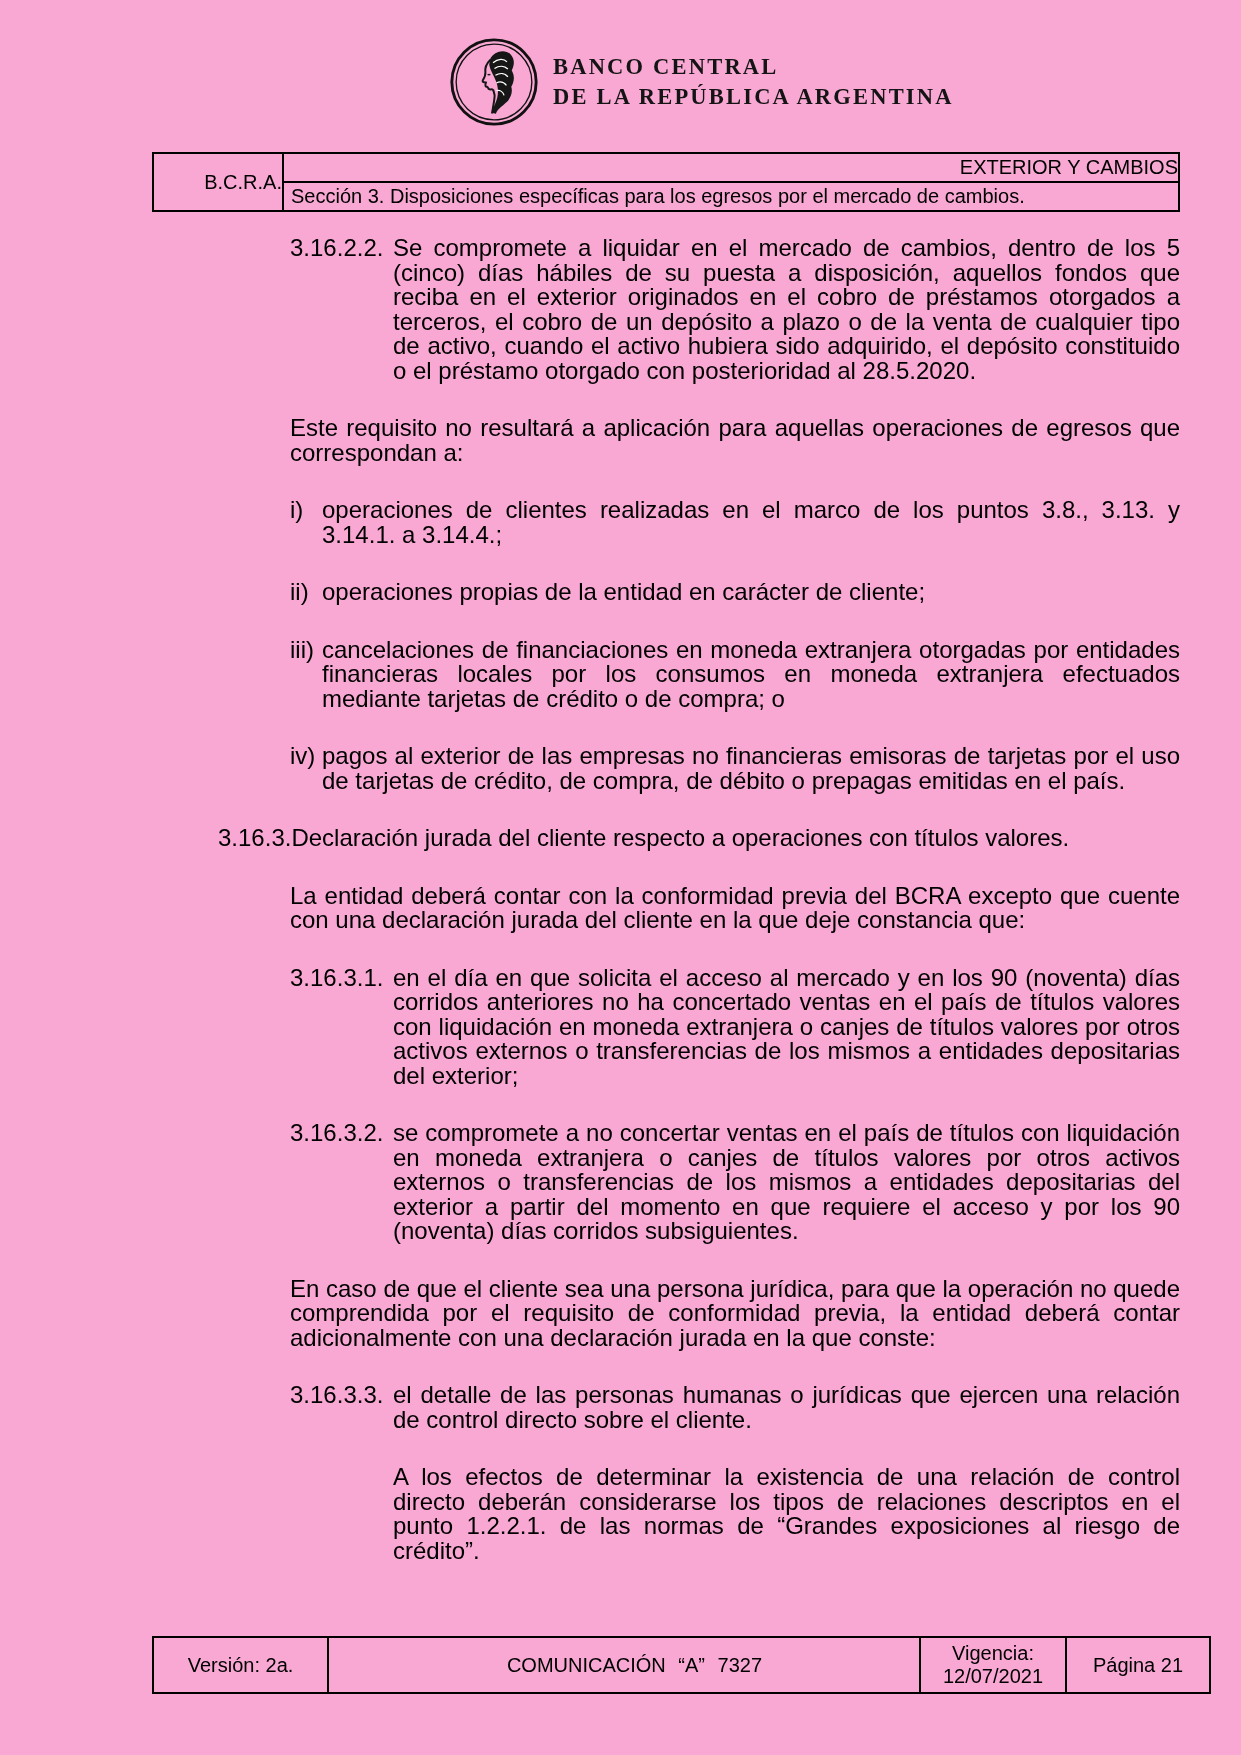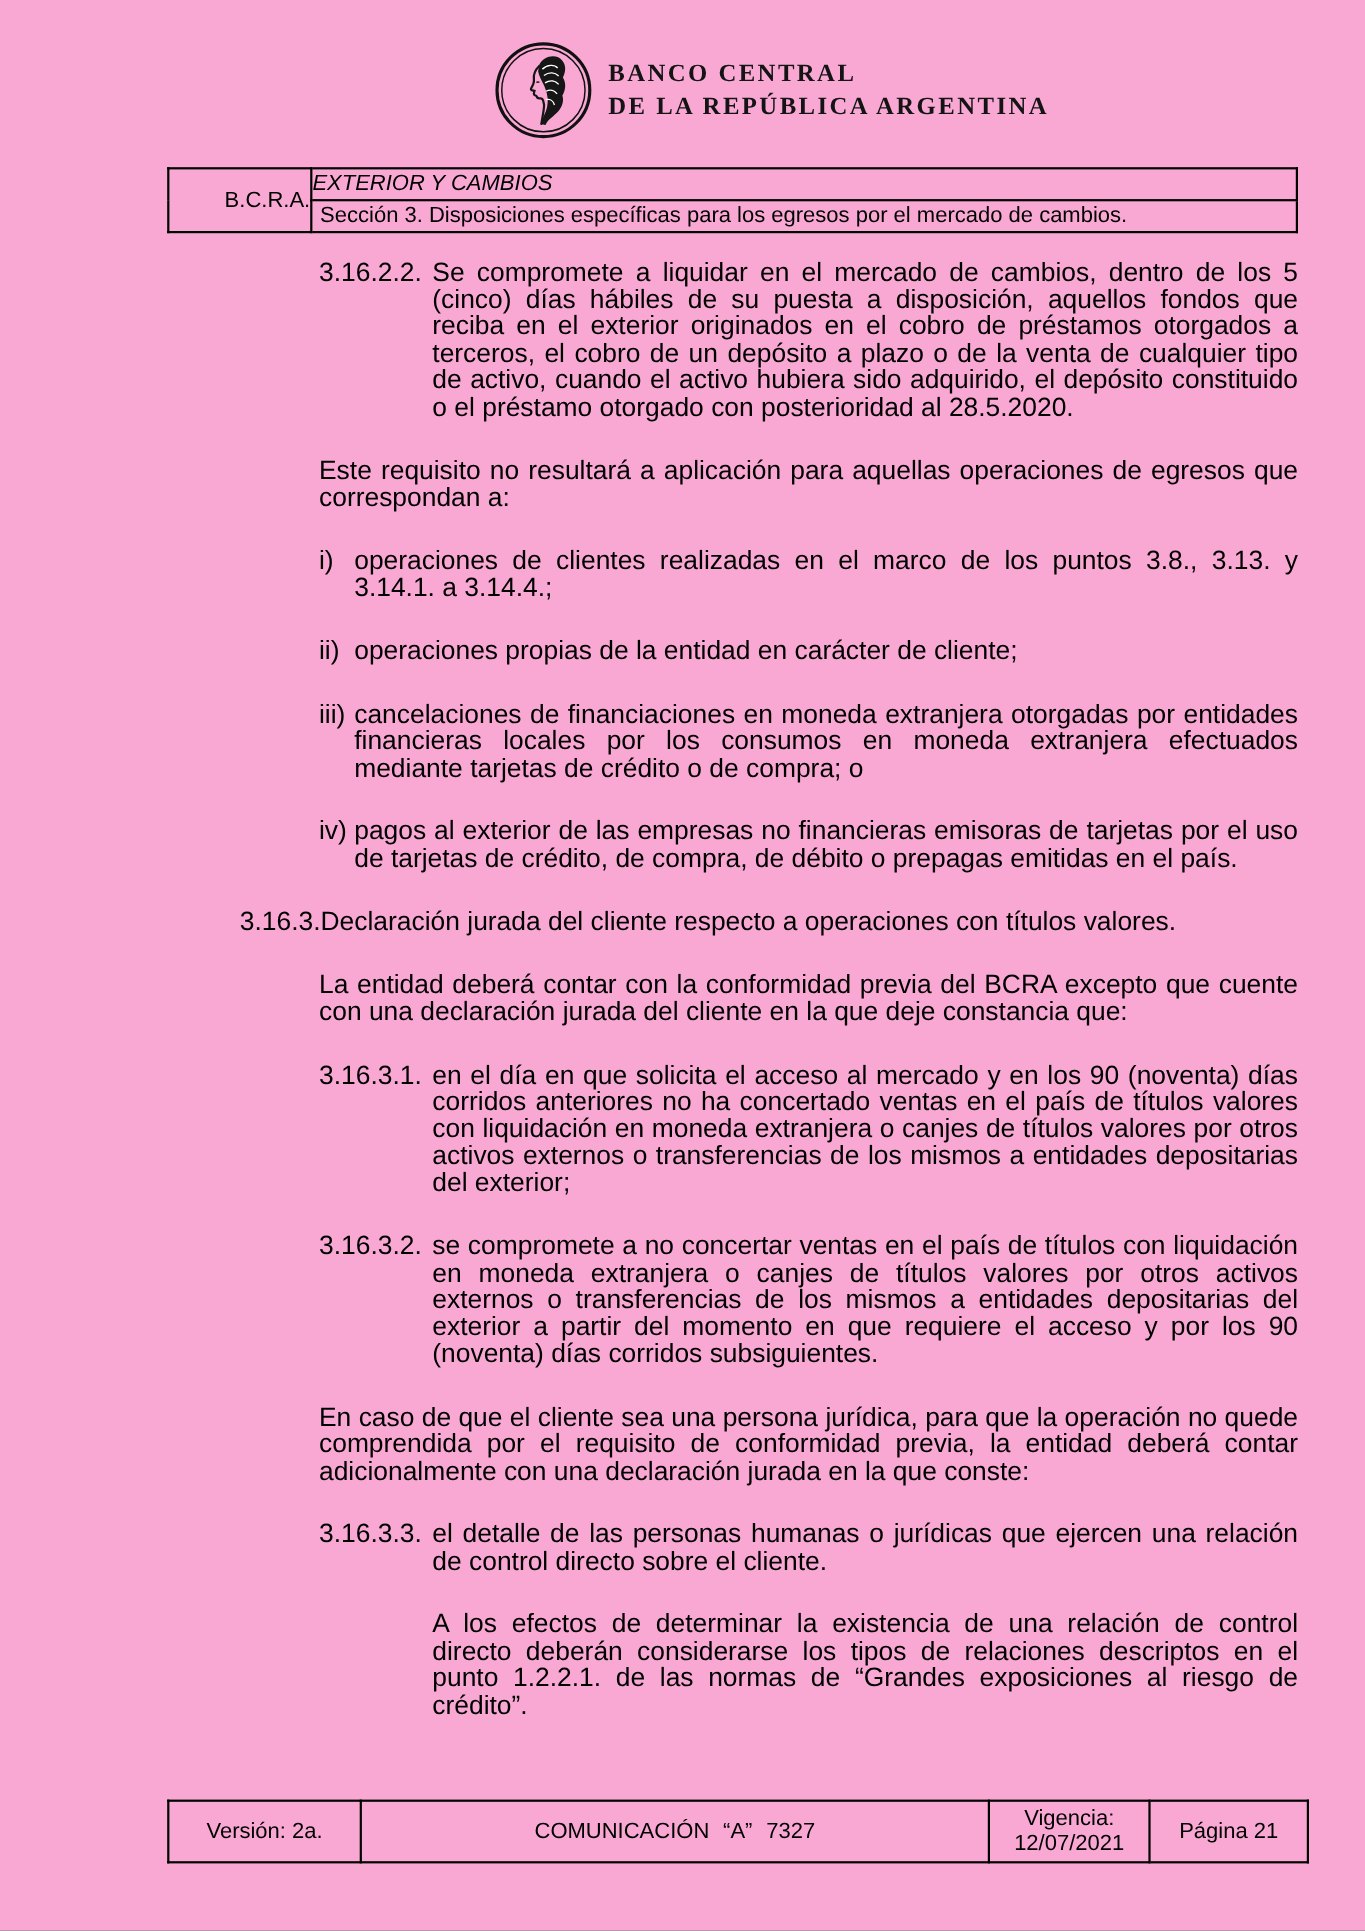--- a/index.html
+++ b/index.html
@@ -45,24 +45,23 @@
     width: 1028px;
   }
   .header-table td { font-size: 20px; }
   .cell-org {
     width: 128px;
     text-align: right;
     vertical-align: middle;
     font-size: 20.5px;
   }
   .cell-title {
-    text-align: left;
+    text-align: right;
     height: 27px;
     vertical-align: middle;
-    font-style: italic;
   }
   .cell-subtitle {
     height: 27px;
     vertical-align: middle;
     padding-left: 7px;
     text-align: left;
   }
 
   
   .doc-body {
@@ -92,21 +91,21 @@
   
   .footer-table {
     position: absolute;
     top: 1636px;
     left: 152px;
     width: 1028px;
     font-size: 20px;
   }
   .footer-table td { height: 54px; vertical-align: middle; text-align: center; }
   .cell-version { width: 173px; }
-  .cell-comm   { width: 569px; word-spacing: 7px; }
+  .cell-comm   { width: 569px; word-spacing: 7px; padding-left: 21px; }
   .cell-vig    { width: 144px; line-height: 23px; }
   .cell-pagina { width: 142px; }
 </style>
 </head>
 <body>
 
 <div class="page">
 
   <div class="logo-row">
     <svg class="seal" viewBox="0 0 96 96" aria-hidden="true">

